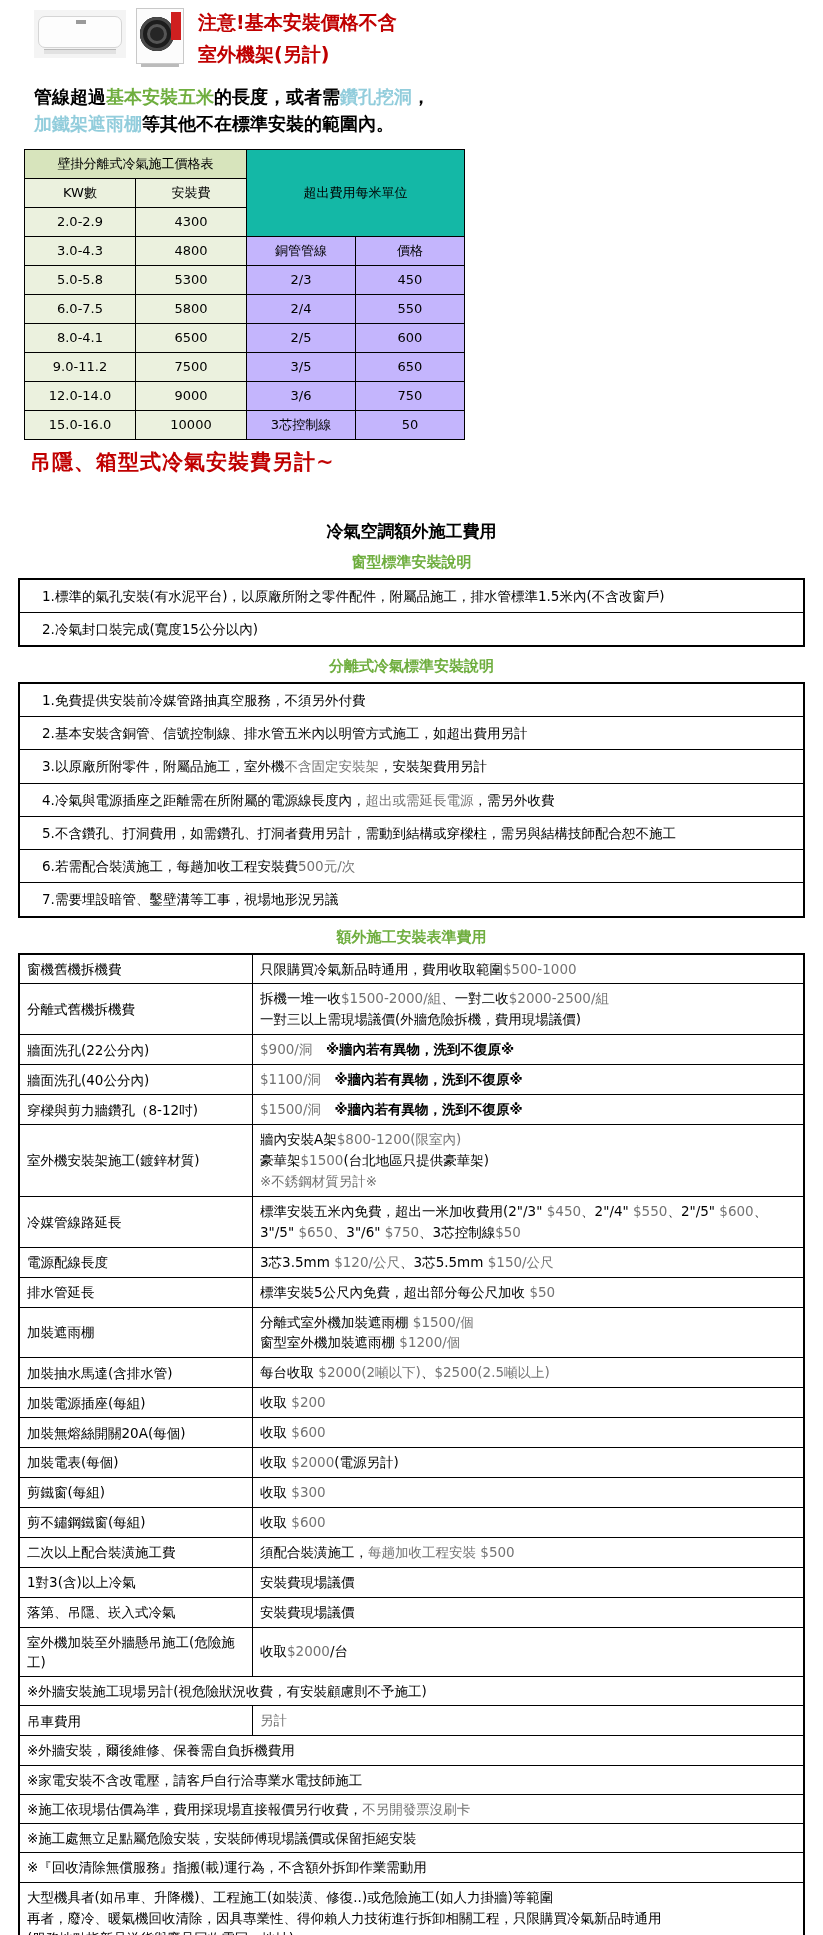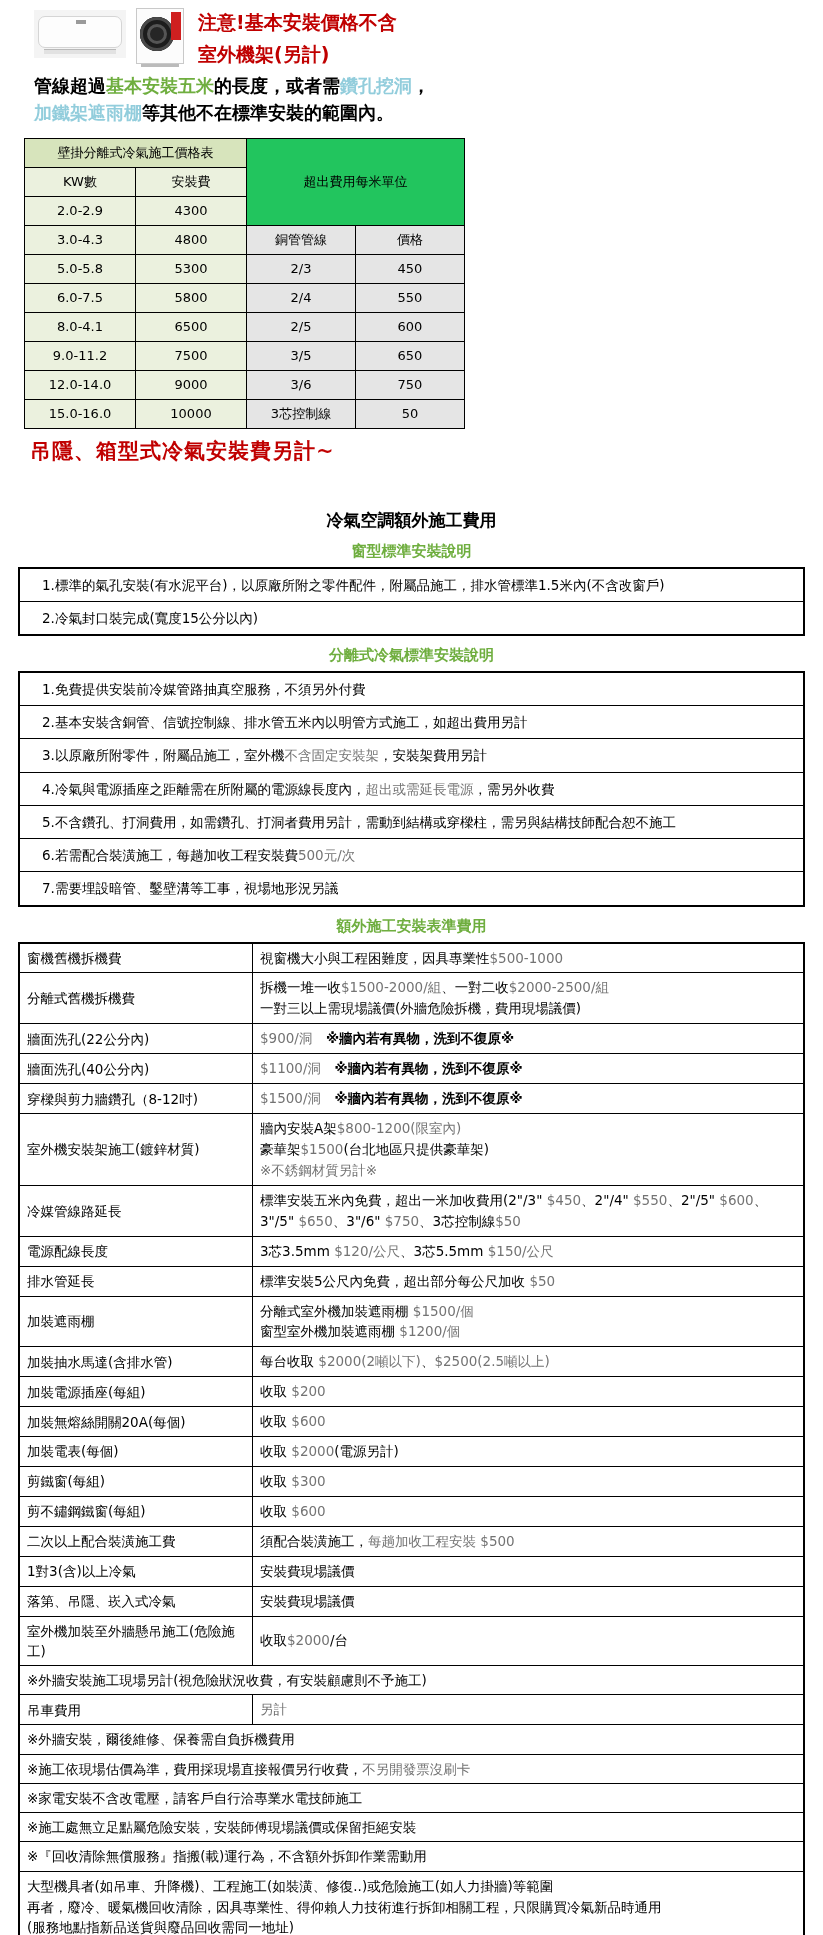--- a/index.html
+++ b/index.html
@@ -11,37 +11,37 @@
   .indoor-img{position:relative;width:92px;height:48px;background:#f4f4f4;margin-top:4px;}
   .iu-body{position:absolute;left:4px;top:6px;right:4px;height:30px;background:#fdfdfd;border:1px solid #d5d5d5;border-radius:7px;}
   .iu-vent{position:absolute;left:10px;right:10px;bottom:4px;height:4px;background:#e2e2e2;border-top:1px solid #b9b9b9;}
   .iu-logo{position:absolute;left:46%;top:10px;width:10px;height:4px;background:#9a9a9a;}
   .outdoor-img{position:relative;width:46px;height:54px;background:#fcfcfc;border:1px solid #c9c9c9;margin:2px 0 0 10px;}
   .ou-fan{position:absolute;left:3px;top:8px;width:34px;height:34px;border-radius:50%;background:#262626;box-shadow:inset 0 0 0 3px #4a4a4a, inset 0 0 0 7px #1d1d1d, inset 0 0 0 10px #555;}
   .ou-tag{position:absolute;right:2px;top:3px;width:10px;height:28px;background:#cf2020;}
   .ou-feet{position:absolute;bottom:-4px;left:4px;right:4px;height:3px;background:#bbb;}
   .notice{margin-left:14px;color:#c00000;font-weight:bold;font-size:19px;line-height:1.7;}
 
-  .intro{margin:1px 0 0 34px;font-weight:bold;font-size:18px;line-height:1.5;}
+  .intro{margin:12px 0 0 34px;font-weight:bold;font-size:18px;line-height:1.5;}
 
   
   .t-k{color:#000;}
   .t-r{color:#737373;}
   .t-g{color:#6fae3f;}
   .t-c{color:#92cddc;}
   .t-b{color:#000;font-weight:bold;}
 
   
   .price-table{border-collapse:collapse;margin:12px 0 0 24px;}
   .price-table td{border:1px solid #000;text-align:center;vertical-align:middle;font-size:13px;height:28px;padding:0 4px;}
   .pt-hdr-green{background:#d7e4bc;width:210px;}
   .pt-cell-green{background:#ebf1de;width:102px;}
   .pt-hdr-peach{background:#fac597e;}
-  td.pt-hdr-peach{background:#22c55e;width:204px;}
-  .pt-cell-peach{background:#e5e5e5;width:100px;}
+  td.pt-hdr-peach{background:#14b8a6;width:204px;}
+  .pt-cell-peach{background:#c4b5fd;width:100px;}
 
   .hanging-note{margin:8px 0 0 30px;color:#c00000;font-weight:bold;font-size:21px;font-family:"DejaVu Serif","Liberation Serif",serif;letter-spacing:1px;}
 
   .extra-title{margin-top:44px;text-align:center;font-size:17px;font-weight:bold;}
   .green-sub{margin:10px 0 6px;text-align:center;font-size:15px;font-weight:bold;color:#6fae3f;}
 
   .sec-table{border-collapse:collapse;width:787px;margin:0 auto;border:2px solid #000;}
   .sec-table td{border:1px solid #000;font-size:13.5px;padding:7px 22px;line-height:1.35;}
 
   .fees-table{border-collapse:collapse;width:787px;margin:0 auto;border:2px solid #000;}
@@ -180,21 +180,21 @@
         </tr>
       </tbody>
     </table>
 
   <div class="green-sub">額外施工安裝表準費用</div>
   <table class="fees-table">
       <tbody>
         <tr>
           <td class="fee-label">窗機舊機拆機費</td>
           <td class="fee-value">
-            <div class="fee-line"><span class="t-k">視窗機大小與工程困難度，因具專業性</span><span class="t-r">$500-1000</span></div>
+            <div class="fee-line"><span class="t-k">只限購買冷氣新品時通用，費用收取範圍</span><span class="t-r">$500-1000</span></div>
           </td>
         </tr>
         <tr>
           <td class="fee-label">分離式舊機拆機費</td>
           <td class="fee-value">
             <div class="fee-line"><span class="t-k">拆機一堆一收</span><span class="t-r">$1500-2000/組</span><span class="t-k">、一對二收</span><span class="t-r">$2000-2500/組</span></div>
             <div class="fee-line"><span class="t-k">一對三以上需現場議價(外牆危險拆機，費用現場議價)</span></div>
           </td>
         </tr>
         <tr>
@@ -314,24 +314,24 @@
         <tr>
           <td class="fee-label">吊車費用</td>
           <td class="fee-value">
             <div class="fee-line"><span class="t-r">另計</span></div>
           </td>
         </tr>
         <tr>
           <td class="fee-note" colspan="2"><span class="t-k">※外牆安裝，爾後維修、保養需自負拆機費用</span></td>
         </tr>
         <tr>
+          <td class="fee-note" colspan="2"><span class="t-k">※家電安裝不含改電壓，請客戶自行洽專業水電技師施工</span></td>
+        </tr>
+        <tr>
           <td class="fee-note" colspan="2"><span class="t-k">※施工依現場估價為準，費用採現場直接報價另行收費，</span><span class="t-r">不另開發票沒刷卡</span></td>
-        </tr>
-        <tr>
-          <td class="fee-note" colspan="2"><span class="t-k">※家電安裝不含改電壓，請客戶自行洽專業水電技師施工</span></td>
         </tr>
         <tr>
           <td class="fee-note" colspan="2"><span class="t-k">※施工處無立足點屬危險安裝，安裝師傅現場議價或保留拒絕安裝</span></td>
         </tr>
         <tr>
           <td class="fee-note" colspan="2"><span class="t-k">※『回收清除無償服務』指搬(載)運行為，不含額外拆卸作業需動用</span></td>
         </tr>
         <tr>
           <td class="fee-footer" colspan="2">
             <div class="footer-line">大型機具者(如吊車、升降機)、工程施工(如裝潢、修復..)或危險施工(如人力掛牆)等範圍</div>

